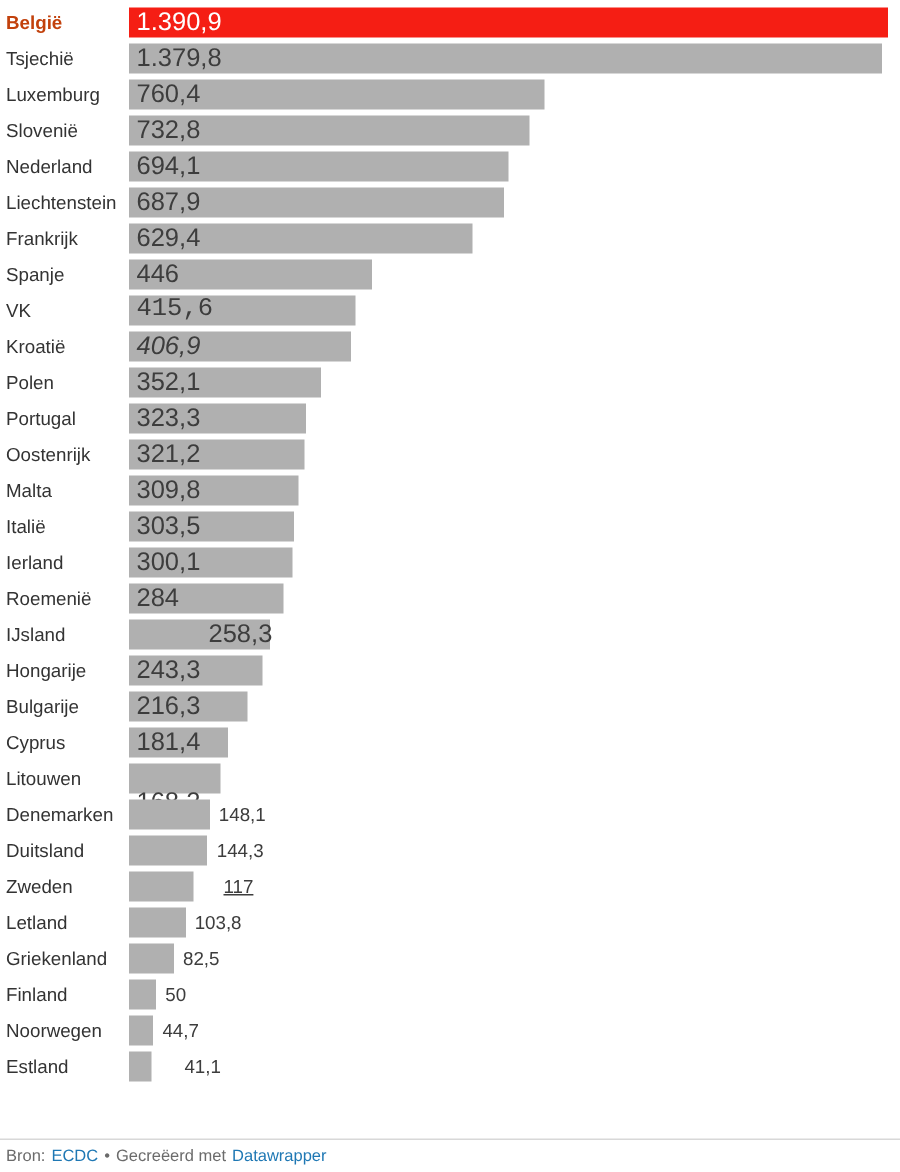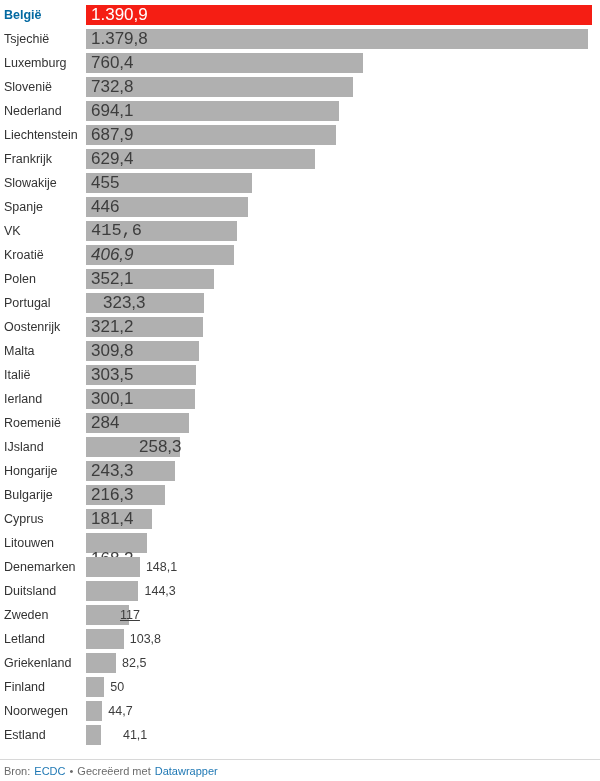--- a/index.html
+++ b/index.html
@@ -37,21 +37,21 @@
     flex: 0 0 86px;
     font-size: 12.5px;
     color: #333333;
     padding-left: 4px;
     box-sizing: border-box;
     white-space: nowrap;
     overflow: hidden;
   }
   .row.highlight .label {
     font-weight: bold;
-    color: #0369a1;
+    color: #c2410c;
   }
   .barzone {
     position: relative;
     flex: 1 1 auto;
     height: 24px;
   }
   .bar {
     position: absolute;
     left: 0;
     top: 2px;
@@ -158,27 +158,20 @@
         </div>
       </div>
       <div class="row">
         <div class="label">Frankrijk</div>
         <div class="barzone">
           <div class="bar" style="width: 228.971px;"></div>
           <div class="valuein" style="left: 0px;">629,4</div>
         </div>
       </div>
       <div class="row">
-        <div class="label">Slowakije</div>
-        <div class="barzone">
-          <div class="bar" style="width: 165.526px;"></div>
-          <div class="valuein" style="left: 0px;">455</div>
-        </div>
-      </div>
-      <div class="row">
         <div class="label">Spanje</div>
         <div class="barzone">
           <div class="bar" style="width: 162.252px;"></div>
           <div class="valuein" style="left: 0px;">446</div>
         </div>
       </div>
       <div class="row">
         <div class="label">VK</div>
         <div class="barzone">
           <div class="bar" style="width: 151.192px;"></div>
@@ -196,21 +189,21 @@
         <div class="label">Polen</div>
         <div class="barzone">
           <div class="bar" style="width: 128.092px;"></div>
           <div class="valuein" style="left: 0px;">352,1</div>
         </div>
       </div>
       <div class="row">
         <div class="label">Portugal</div>
         <div class="barzone">
           <div class="bar" style="width: 117.614px;"></div>
-          <div class="valuein" style="left: 0px; margin-left: 12px;">323,3</div>
+          <div class="valuein" style="left: 0px;">323,3</div>
         </div>
       </div>
       <div class="row">
         <div class="label">Oostenrijk</div>
         <div class="barzone">
           <div class="bar" style="width: 116.85px;"></div>
           <div class="valuein" style="left: 0px;">321,2</div>
         </div>
       </div>
       <div class="row">
@@ -287,21 +280,21 @@
         <div class="label">Duitsland</div>
         <div class="barzone">
           <div class="bar" style="width: 52.4954px;"></div>
           <div class="valueout" style="left: 52.4954px;">144,3</div>
         </div>
       </div>
       <div class="row">
         <div class="label">Zweden</div>
         <div class="barzone">
           <div class="bar" style="width: 42.5638px;"></div>
-          <div class="valueout" style="left: 28px; text-decoration: underline;">117</div>
+          <div class="valueout" style="left: 57px; text-decoration: underline;">117</div>
         </div>
       </div>
       <div class="row">
         <div class="label">Letland</div>
         <div class="barzone">
           <div class="bar" style="width: 37.7617px;"></div>
           <div class="valueout" style="left: 37.7617px;">103,8</div>
         </div>
       </div>
       <div class="row">

